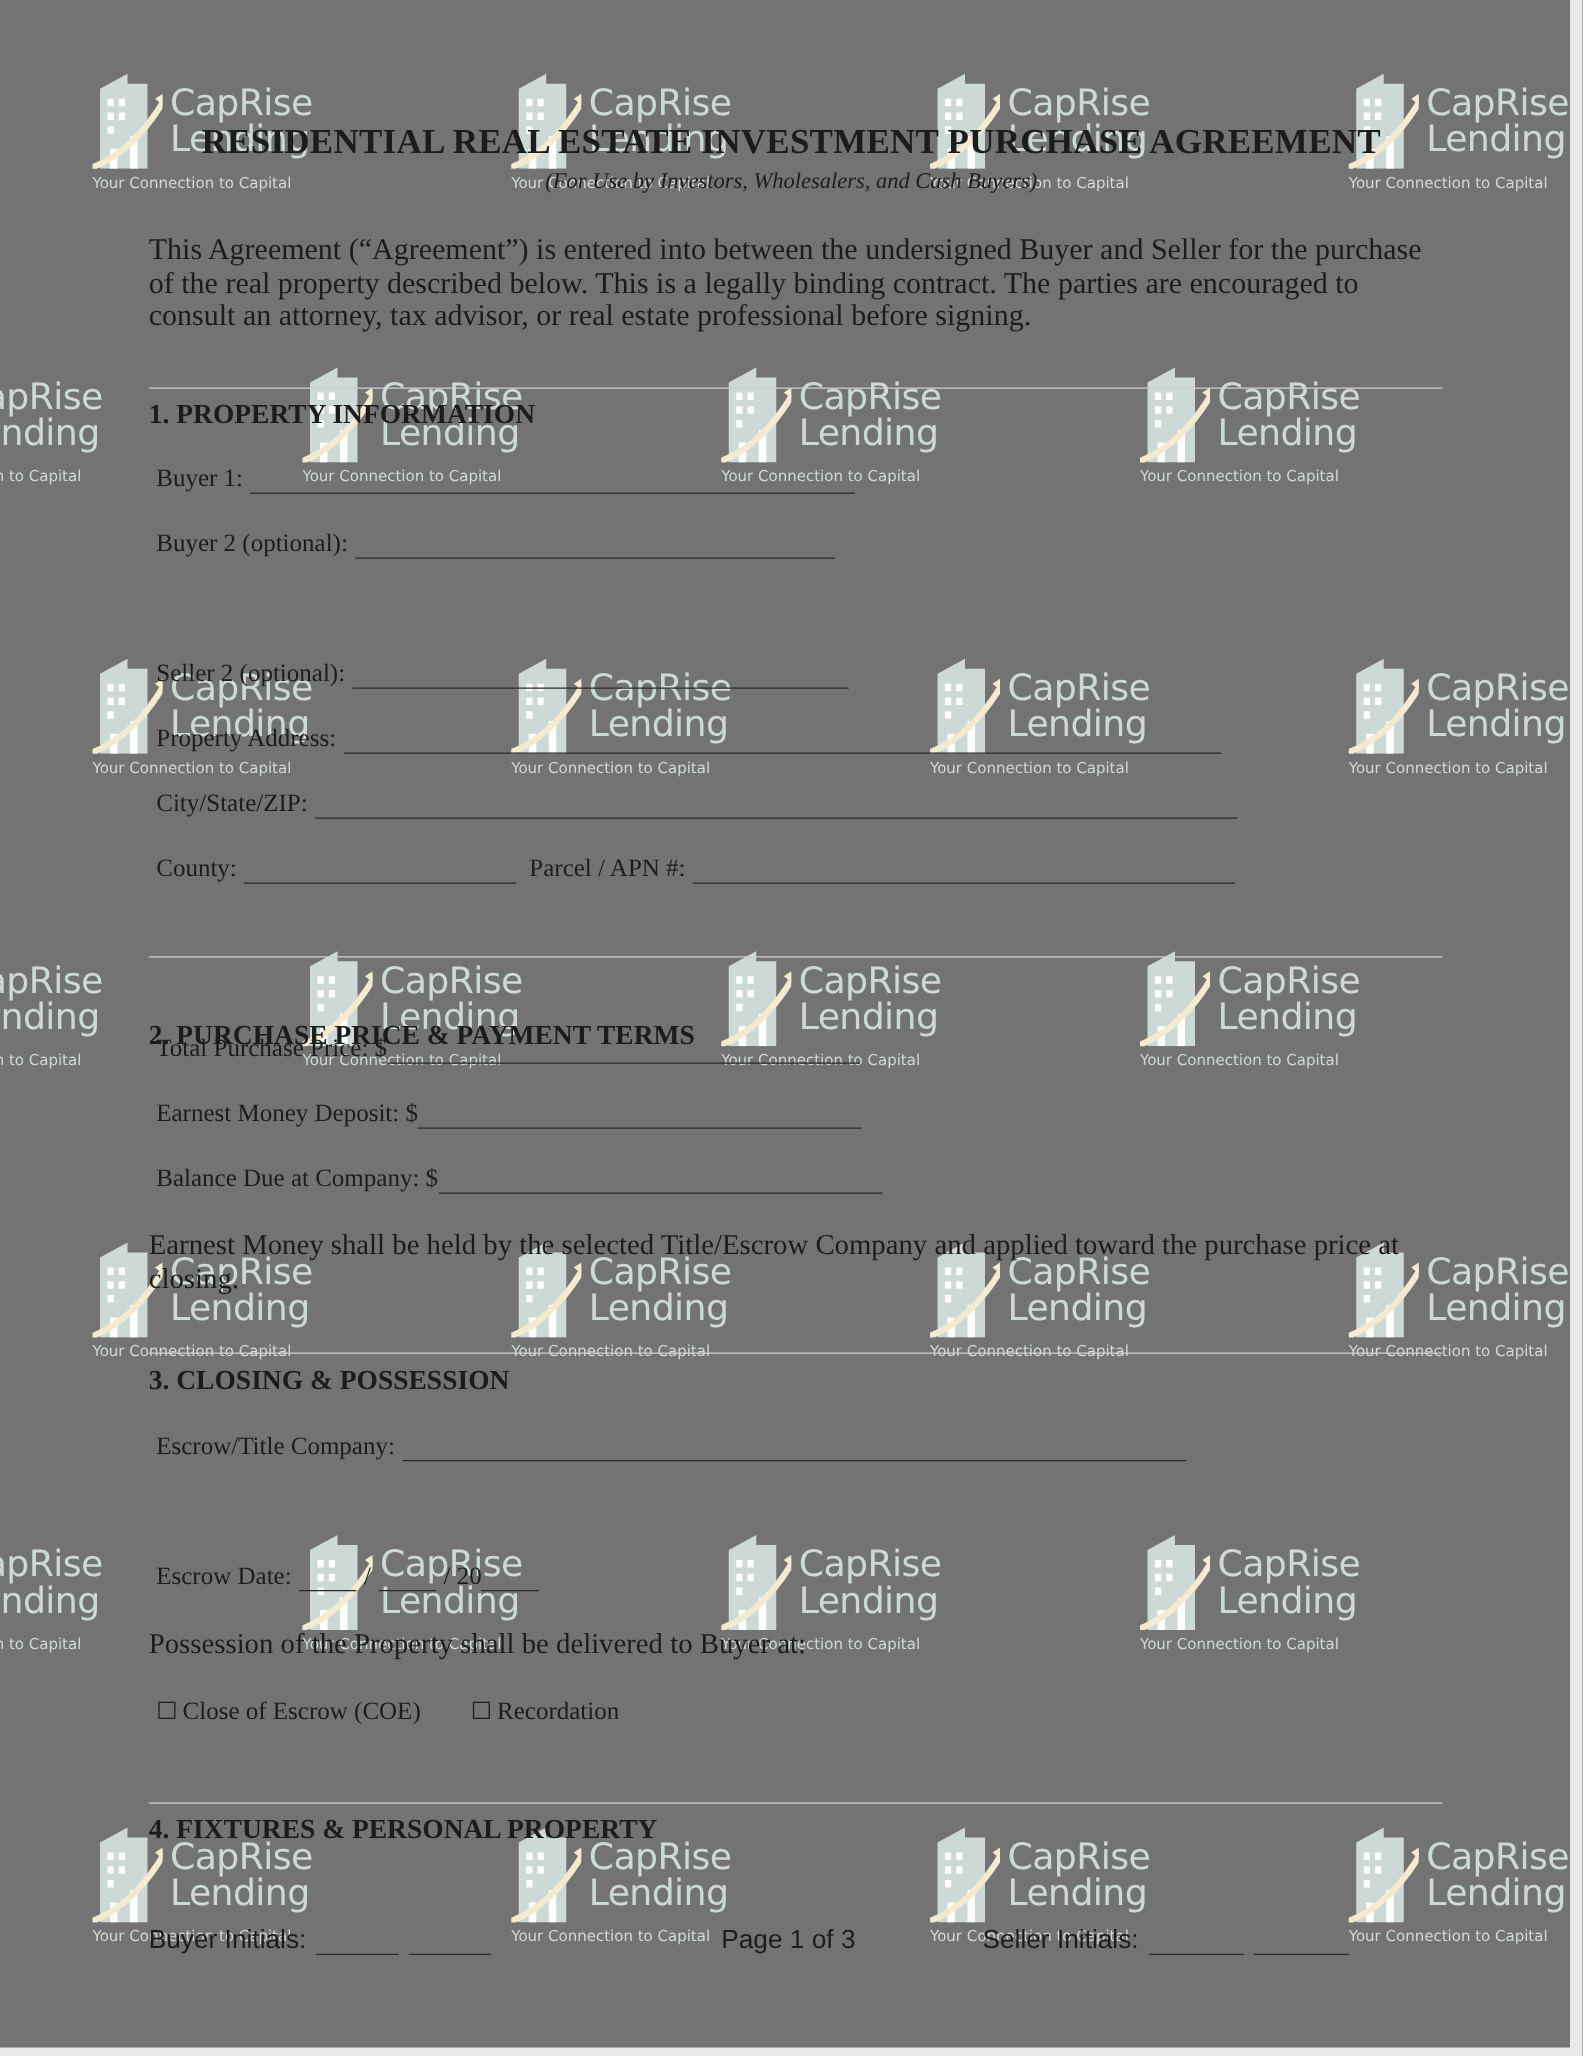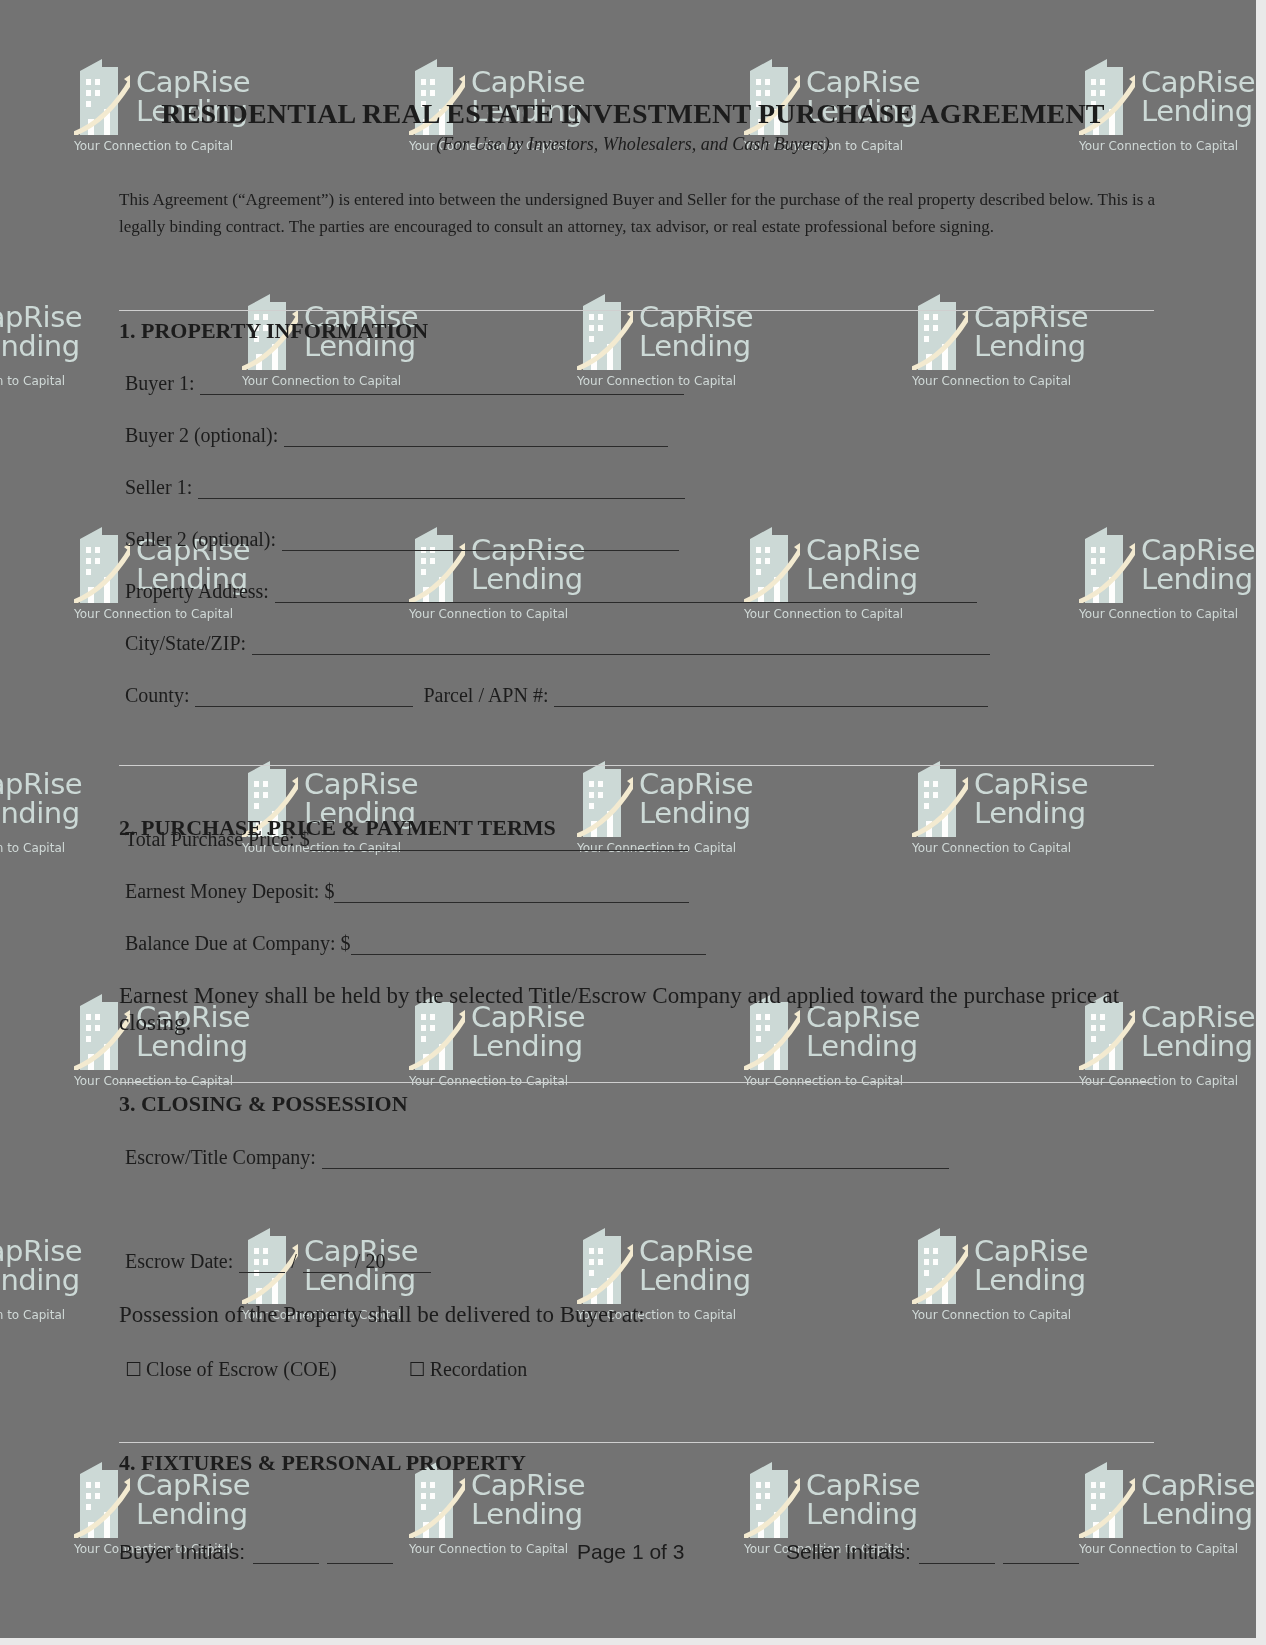--- a/index.html
+++ b/index.html
@@ -39,21 +39,21 @@
     position: absolute; left: 0; width: 1266px; top: 98px;
     text-align: center; font-weight: bold; font-size: 28px;
     letter-spacing: 0.2px;
   }
   .subtitle {
     position: absolute; left: 0; width: 1266px; top: 134px;
     text-align: center; font-style: italic; font-size: 18px;
   }
   .intro {
     position: absolute; left: 119px; top: 187px; width: 1040px;
-    font-size: 17px; line-height: 26.5px;
+    font-size: 24px; line-height: 26.5px;
   }
   .rule {
     position: absolute; left: 119px; width: 1035px; height: 0;
     border-top: 1.5px solid #cfcfcf;
   }
   .sec {
     position: absolute; left: 119px; font-weight: bold; font-size: 22px;
   }
   .field {
     position: absolute; left: 125px; font-size: 20px; white-space: nowrap;
@@ -533,24 +533,20 @@
     <div class="rule" style="top:310px"></div>
     <div class="sec" style="top:318px">1. PROPERTY INFORMATION</div>
 
     <div class="field" style="top:372px">
       <span>Buyer 1:</span>
       <span class="blank" style="width:484px"></span>
     </div>
     <div class="field" style="top:424px">
       <span>Buyer 2 (optional):</span>
       <span class="blank" style="width:384px"></span>
-    </div>
-    <div class="field" style="top:476px">
-      <span>Seller 1:</span>
-      <span class="blank" style="width:487px"></span>
     </div>
     <div class="field" style="top:528px">
       <span>Seller 2 (optional):</span>
       <span class="blank" style="width:397px"></span>
     </div>
     <div class="field" style="top:580px">
       <span>Property Address:</span>
       <span class="blank" style="width:702px"></span>
     </div>
     <div class="field" style="top:632px">
@@ -595,21 +591,21 @@
       <span class="blank tight" style="width:46px"></span>
       <span style="margin-left:6px">/ 20</span>
       <span class="blank tight" style="width:46px"></span>
     </div>
     <div class="para" style="top:1302px">Possession of the Property shall be delivered to Buyer at:</div>
 
     <div class="field" style="top:1358px">
       <span>
         <span class="chk">☐</span><span>Close of Escrow (COE)</span>
       </span>
-      <span style="margin-left:72px">
+      <span style="margin-left:40px">
         <span class="chk">☐</span><span>Recordation</span>
       </span>
     </div>
 
     <div class="rule" style="top:1442px"></div>
     <div class="sec" style="top:1450px">4. FIXTURES &amp; PERSONAL PROPERTY</div>
 
     <div class="footer" style="left:119px">
       <span>Buyer Initials:</span>
       <span class="fblank"></span>

